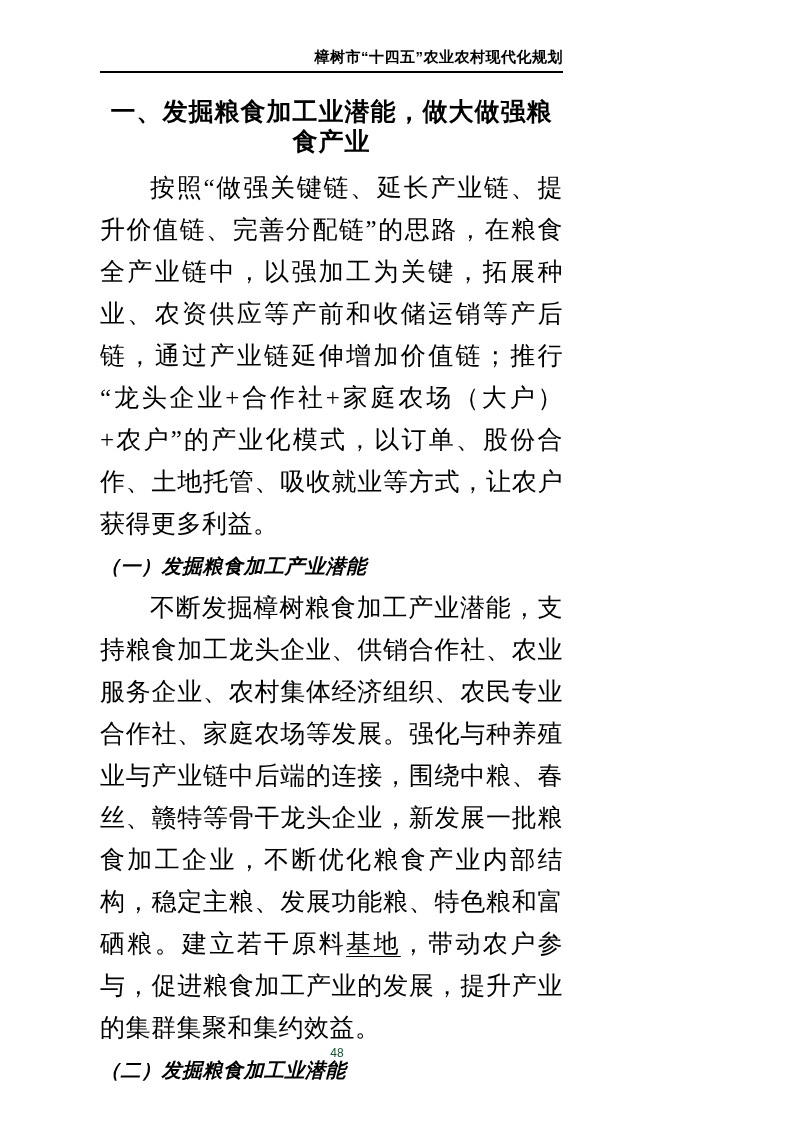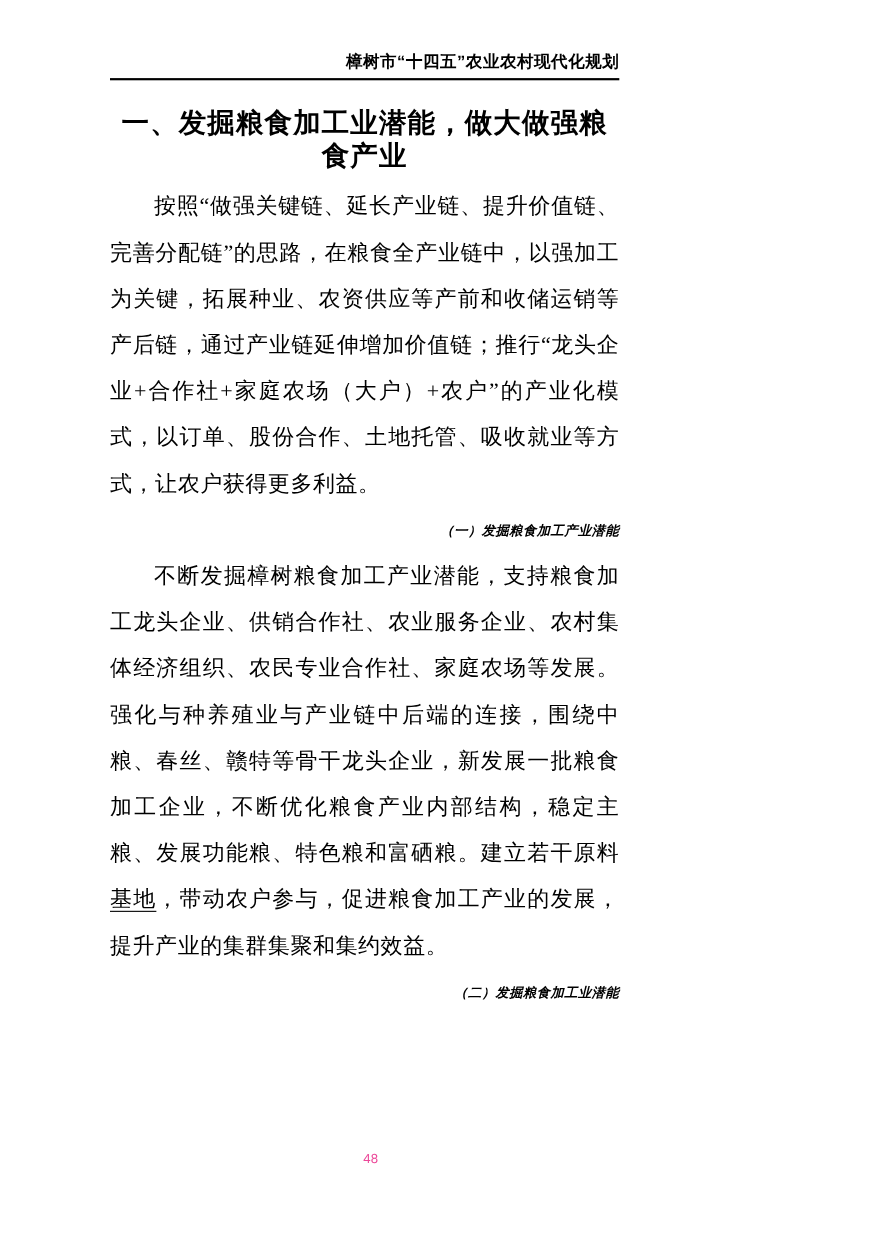--- a/index.html
+++ b/index.html
@@ -32,53 +32,52 @@
     font-family: Liberation Mono, monospace;
     font-weight: bold;
     font-size: 25px;
     line-height: 30px;
     letter-spacing: 1px;
     text-align: center;
   }
   .body-para {
     margin: 8px 0 0 0;
     font-family: "Liberation Serif", "DejaVu Serif", serif;
-    font-size: 20px;
+    font-size: 25px;
     line-height: 42px;
     text-align: justify;
     text-indent: 2em;
     letter-spacing: 0.5px;
   }
   .body-para.flush-follow {
     margin-top: 0;
   }
   .sub-heading {
     margin: 0;
     font-family: "Liberation Serif", "DejaVu Serif", serif;
     font-weight: bold;
     font-style: italic;
-    font-size: 12px;
+    font-size: 20px;
     line-height: 42px;
     letter-spacing: 0.5px;
-    text-align: right;
   }
   .underlined-term {
     text-decoration: underline;
     text-underline-offset: 4px;
     text-decoration-thickness: 1px;
   }
   .page-number {
     position: absolute;
     left: 0;
     right: 0;
     top: 1046px;
     text-align: center;
     font-family: "Liberation Sans", "DejaVu Sans", sans-serif;
     font-size: 12px;
-    color: #ec4899;
+    color: #14532d;
   }
 </style>
 </head>
 <body>
 
 <div class="page">
 
   <div class="doc-header">樟树市“十四五”农业农村现代化规划</div>
 
   <h1 class="section-heading">一、发掘粮食加工业潜能，做大做强粮食产业</h1>

